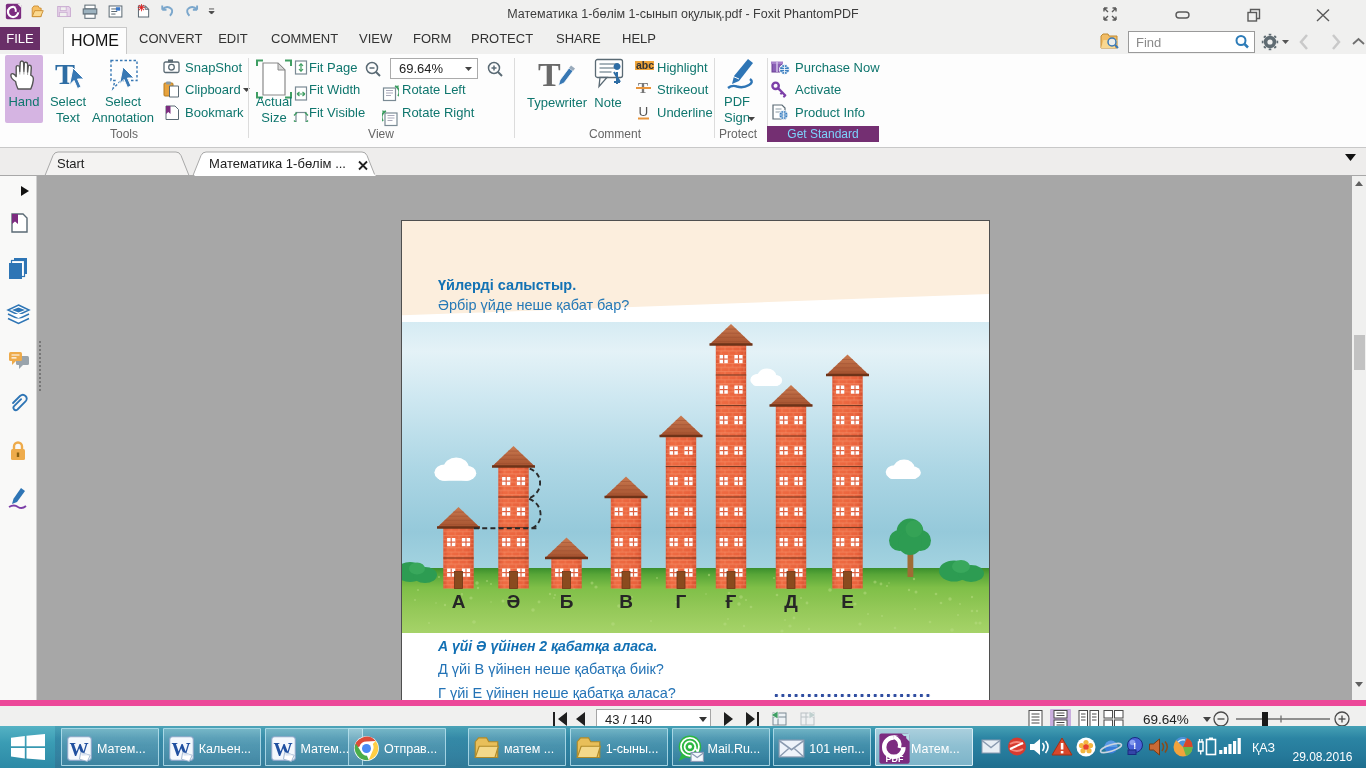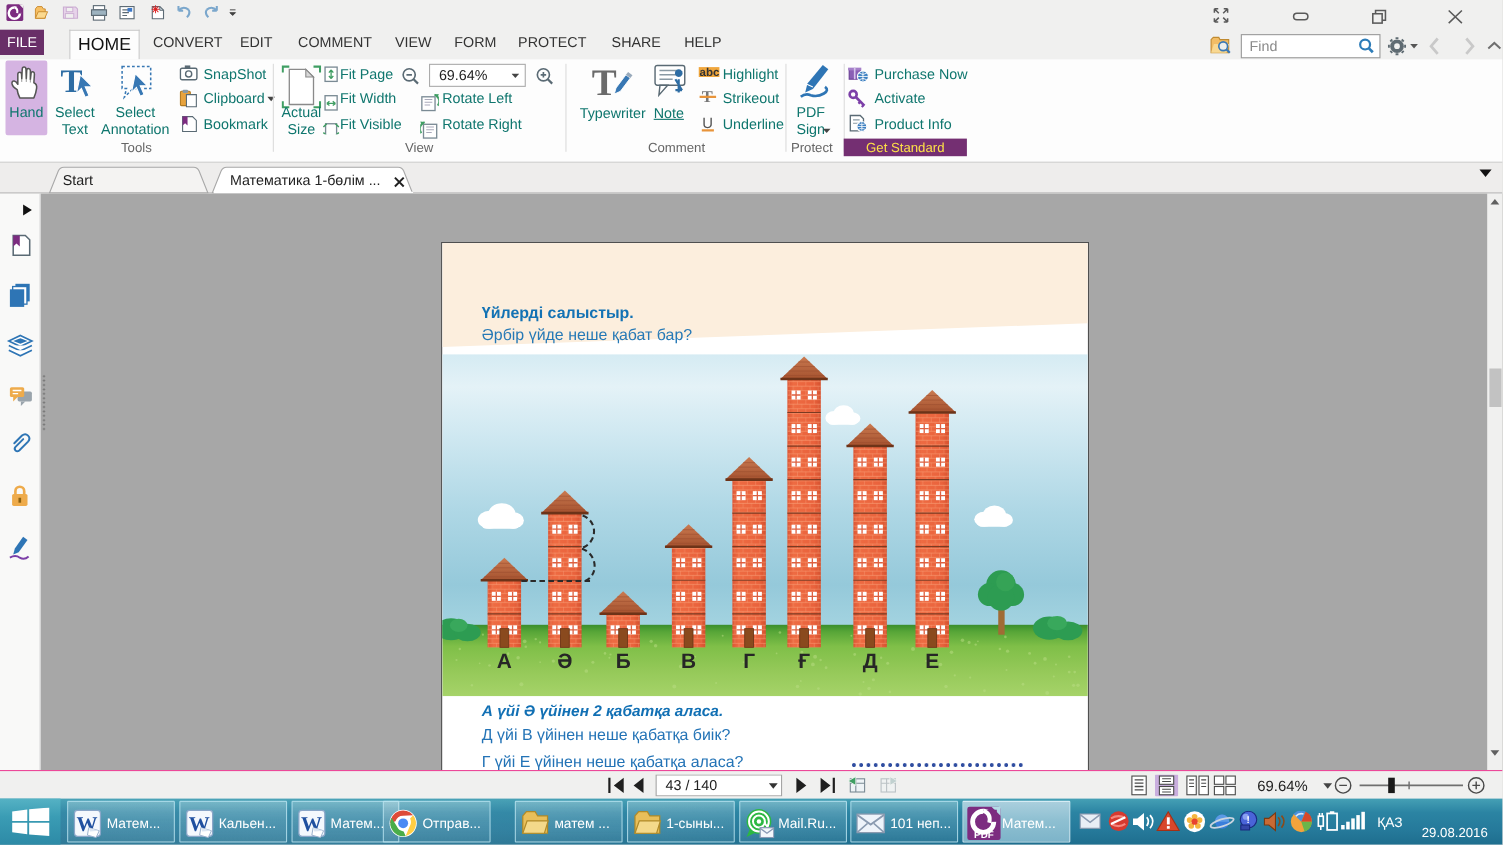--- a/index.html
+++ b/index.html
@@ -30,33 +30,34 @@
 #content { position:absolute; left:0; top:176px; width:1366px; height:524px; background:#a7a7a7; }
 #sidebar { position:absolute; left:0; top:0; width:37px; height:524px; background:#f9f9f8; border-right:1px solid #d0d0d0; }
 #scrollbar { position:absolute; left:1352px; top:0; width:14px; height:524px; background:#f0f0ef; }
 #sthumb { position:absolute; left:1.5px; top:159px; width:11px; height:35px; background:#c2c2c2; }
 
 #page42 { position:absolute; left:401px; top:1px; width:589px; height:36px; background:#4f4f4f; }
 #page43 { position:absolute; left:401px; top:44px; width:589px; height:480px; background:#4f4f4f; padding:1px; }
 #p43in { position:relative; width:587px; height:479px; background:#fff; overflow:hidden; }
 
 
-#statusbar { position:absolute; left:0; top:700px; width:1366px; height:26px; background:#f0f0ef; border-top:1px solid #ec4899;text-align:right; }
+#statusbar { position:absolute; left:0; top:700px; width:1366px; height:26px; background:#f0f0ef; border-top:6px solid #ec4899;text-align:right; }
 
 
 #taskbar { position:absolute; left:0; top:726px; width:1366px; height:42px; background:linear-gradient(180deg,#45a0b5 0,#2b84a3 30%,#25799a 70%,#1e6e8e 100%); }
 .tbtn { position:absolute; top:2px; height:38px; width:98px; border:1px solid rgba(185,228,240,.8); font-family:"Liberation Sans",sans-serif; background:linear-gradient(180deg,rgba(255,255,255,.25) 0,rgba(255,255,255,.13) 45%,rgba(255,255,255,.06) 100%); border-radius:1px; color:#fff; font-size:12.5px; }
 .tbtn .lbl { position:absolute; left:35px; top:13px; white-space:nowrap; }
 .tbtn .ic { position:absolute; left:4px; top:6px; width:27px; height:27px; }
 </style>
 </head>
 <body>
 <div id="app">
 
 <div id="titlebar">
+  <div id="title-text">Математика 1-бөлім 1-сынып оқулық.pdf - Foxit PhantomPDF</div>
   <svg class="abs" style="left:5px;top:3px;" width="220" height="20" viewBox="0 0 220 20">
         <g transform="scale(0.85)">
 
     <rect x="1" y="1" width="18" height="18" rx="2" fill="#7c2c80"></rect>
     <path d="M14.5 1 h4.5 v4.5 z" fill="#f0f0ef"></path>
     <circle cx="9.5" cy="10.5" r="6" fill="none" stroke="#fff" stroke-width="2.6"></circle>
     <rect x="9.5" y="4" width="7" height="7" fill="#7c2c80"></rect>
     <path d="M9.5 4.2 q4 1.5 3 6.3" fill="none" stroke="#fff" stroke-width="2.2"></path>
 
     <path d="M32 6 l2-2.5 h5 l1.5 2.5 h2 v10 h-10.5 z" fill="#f7c064" stroke="#c98a2e" stroke-width="1"></path>
@@ -263,21 +264,21 @@
     <path d="M31 10 l4 3 l2-2.5 l-4-3 z" fill="#9ab"></path>
   </svg>
   <div class="rlabel" style="left:522px;top:41px;width:70px;text-align:center;">Typewriter</div>
   <svg class="abs" style="left:594px;top:4px;" width="32" height="38" viewBox="0 0 32 38">
     <rect x="1.5" y="1.5" width="27" height="18" rx="2" fill="#fff" stroke="#5a6a74" stroke-width="1.3"></rect>
     <path d="M6 19.5 l-1 9 l8-9 z" fill="#fff" stroke="#5a6a74" stroke-width="1.3"></path>
     <path d="M5.5 6 h19 M5.5 10 h19 M5.5 14 h12" stroke="#8a9aa4" stroke-width="1.4"></path>
     <path d="M20 14 l6 10 m-3-10 l0 12 m-3-2 l6 0" stroke="#2e6da4" stroke-width="2"></path>
     <path d="M23 12 a3.5 3.5 0 1 1 .1 0 z" fill="#2e6da4"></path>
   </svg>
-  <div class="rlabel" style="left:578px;top:41px;width:60px;text-align:center;text-decoration:underline;">Note</div>
+  <div class="rlabel" style="left:578px;top:41px;width:60px;text-align:center;">Note</div>
   <svg class="abs" style="left:635px;top:5px;" width="20" height="62" viewBox="0 0 20 62">
     <rect x="0" y="2" width="19" height="9" fill="#f0a63c"></rect>
     <text x="1" y="10" font-size="10.5" font-weight="bold" fill="#333">abc</text>
     <g transform="translate(0,22)">
       <text x="3" y="12" font-family="Liberation Serif, serif" font-size="15" font-weight="bold" fill="#777">T</text>
       <line x1="1" y1="7" x2="16" y2="7" stroke="#e8943a" stroke-width="2"></line>
     </g>
     <g transform="translate(0,45)">
       <text x="3.5" y="12" font-size="13.5" fill="#555">U</text>
       <line x1="3" y1="14.5" x2="14" y2="14.5" stroke="#e8943a" stroke-width="2"></line>
@@ -318,21 +319,21 @@
     <g transform="translate(0,45)">
       <path d="M2 1 h9 l3 3 v11 h-12 z" fill="#fff" stroke="#5a6a74" stroke-width="1.2"></path>
       <path d="M4.5 5 h6 M4.5 8 h6" stroke="#8a9aa4"></path>
       <circle cx="12.5" cy="11" r="4.5" fill="#3a7ec0" stroke="#fff" stroke-width="1"></circle>
       <path d="M8.5 11 h8 M12.5 7 v8 M9.5 8.5 q3 2 6 0 M9.5 13.5 q3-2 6 0" stroke="#fff" stroke-width=".7" fill="none"></path>
     </g>
   </svg>
   <div class="rlabel" style="left:795px;top:6px;">Purchase Now</div>
   <div class="rlabel" style="left:795px;top:28px;">Activate</div>
   <div class="rlabel" style="left:795px;top:51px;">Product Info</div>
-  <div class="abs" style="left:767px;top:72px;width:112px;height:16px;background:#742f72;color:#fde047;font-size:12px;text-align:center;line-height:16px;">Get Standard</div>
+  <div class="abs" style="left:767px;top:72px;width:112px;height:16px;background:#742f72;color:#7dd3fc;font-size:12px;text-align:center;line-height:16px;">Get Standard</div>
 </div>
 
 <div id="tabbar">
   <svg class="abs" style="left:0;top:0;" width="1366" height="28" viewBox="0 0 1366 28">
     <path d="M45 27.5 l8-20 q1.5-3.5 5-3.5 l118 0 q3.5 0 5 3.5 l8 20 z" fill="#f4f3f2" stroke="#a8a8a8" stroke-width="1"></path>
     <line x1="0" y1="27.5" x2="1366" y2="27.5" stroke="#a8a8a8" stroke-width="1"></line>
     <path d="M193 27.5 l8-20 q1.5-3.5 5-3.5 l156 0 q3.5 0 5 3.5 l8 20 z" fill="#fff" stroke="#a8a8a8" stroke-width="1"></path>
     <path d="M194.5 27.2 h181" stroke="#fff" stroke-width="1.6"></path>
     <text x="57" y="20" font-size="13" fill="#222">Start</text>
     <text x="209" y="20" font-size="13" fill="#222">Математика 1-бөлім ...</text>

